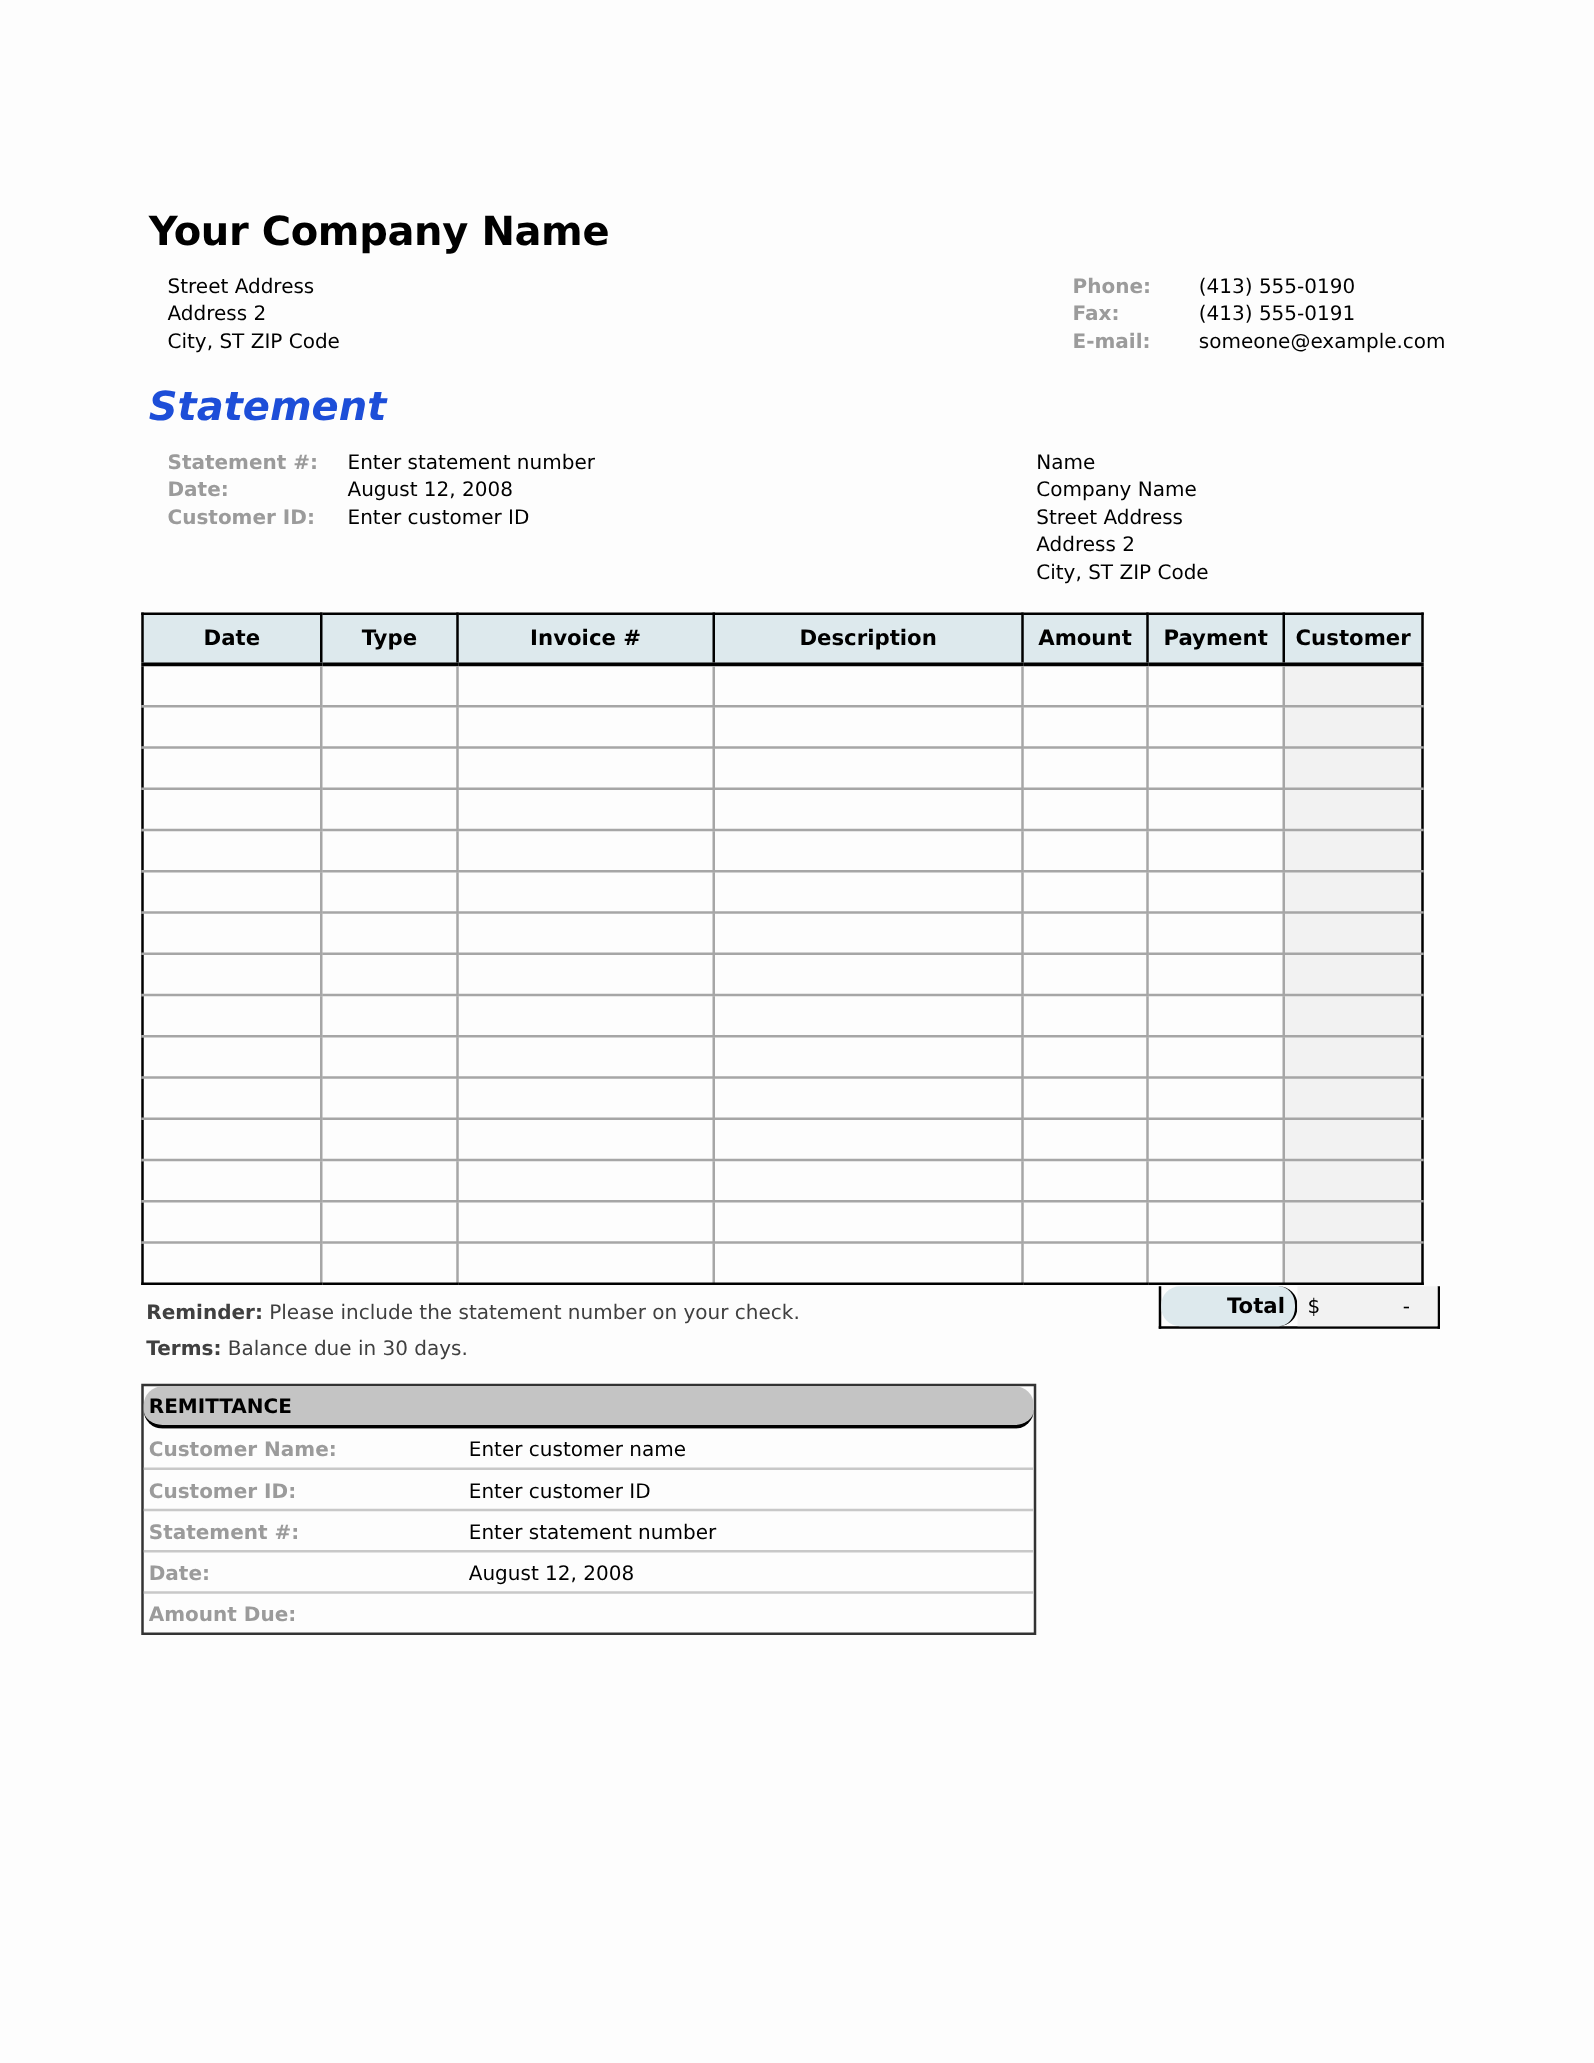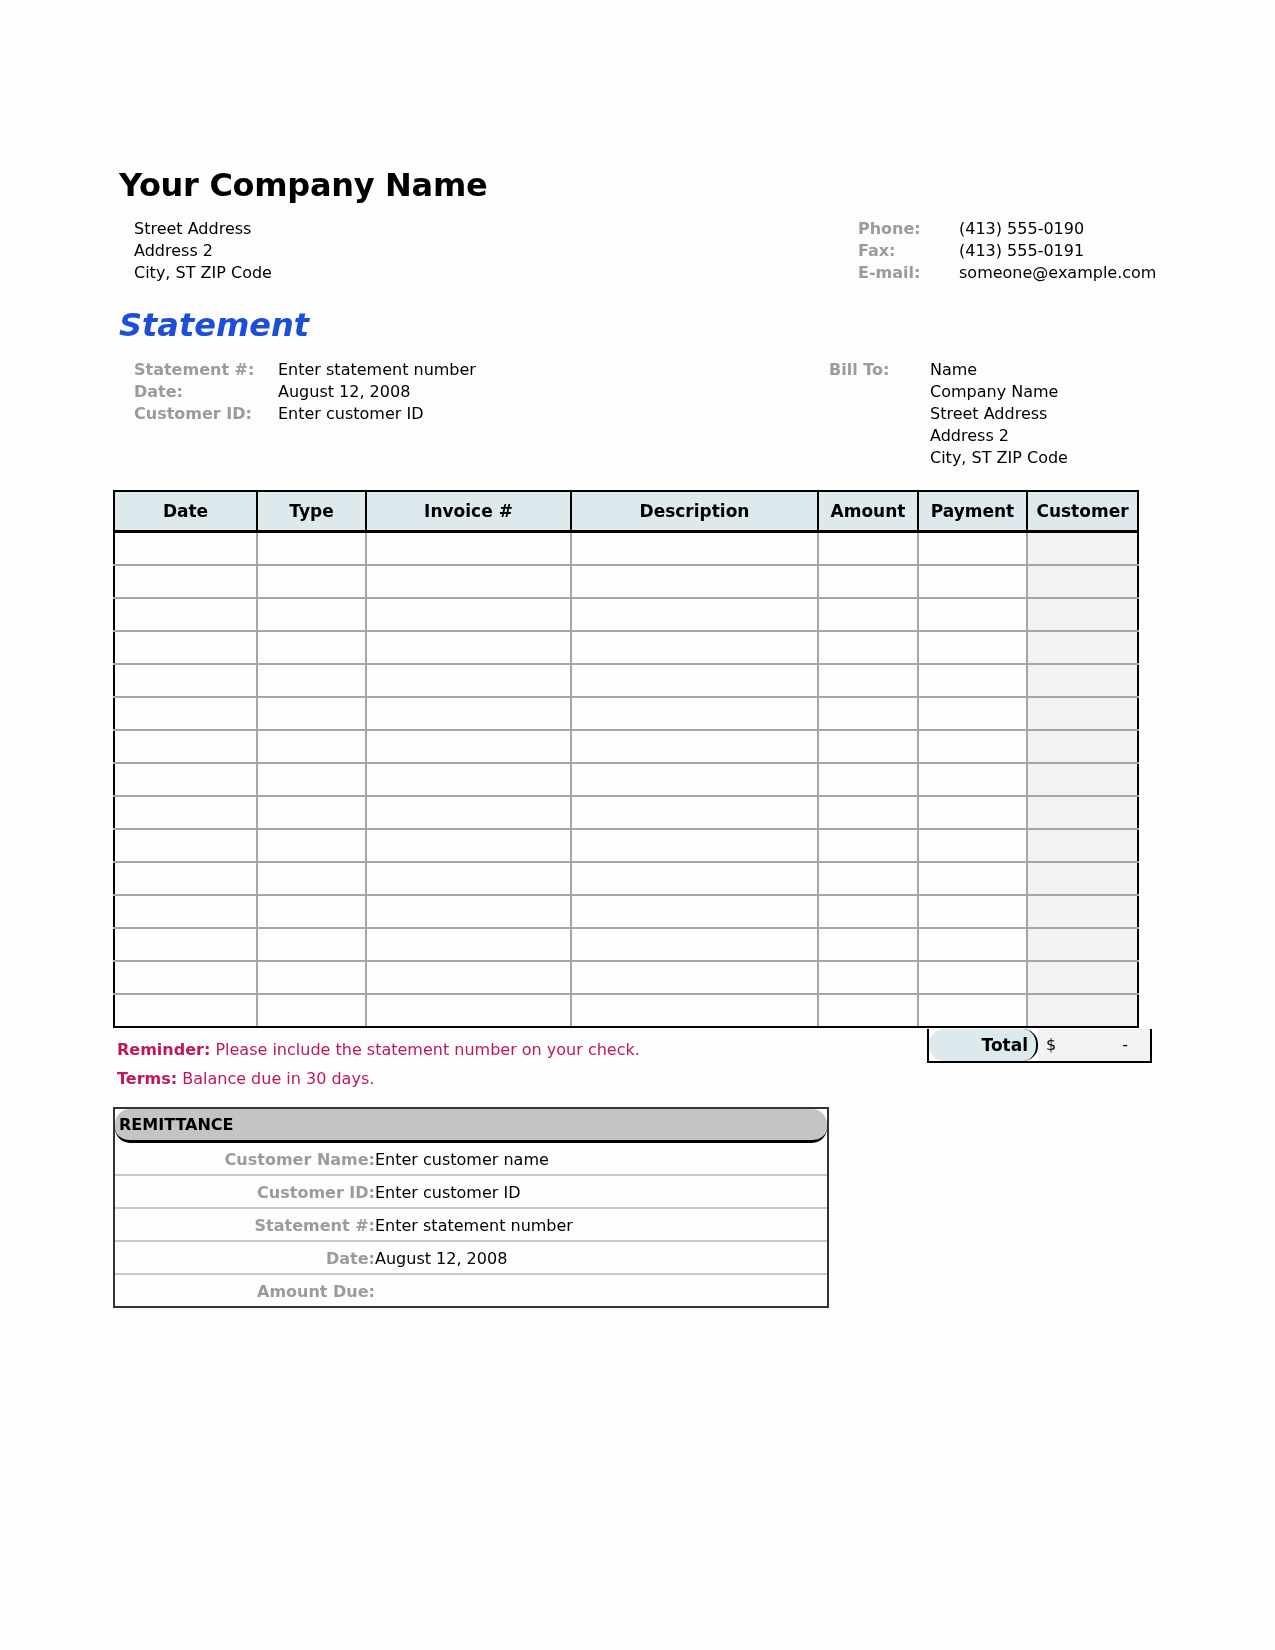--- a/index.html
+++ b/index.html
@@ -20,25 +20,25 @@
   table.grid{position:absolute;left:113px;top:490px;border-collapse:collapse;}
   table.grid th{background:#dde9ed;height:38px;font-size:17px;font-weight:bold;border:2px solid #000;border-bottom:3px solid #000;padding:0;margin-left:16px;}
   table.grid td{height:31px;border:2px solid #a6a6a6;padding:0;}
   table.grid td.bal{background:#f2f2f2;}
   table.grid tr td:first-child{border-left:2px solid #000;}
   table.grid tr td:last-child{border-right:2px solid #000;}
   table.grid tr:last-child td{border-bottom:2px solid #000;}
   .total{left:927px;top:1029px;display:flex;height:32px;border:2px solid #000;border-top:none;}
   .total .tl{width:109px;background:#dde9ed;font-weight:bold;font-size:17px;text-align:right;padding-right:8px;box-sizing:border-box;line-height:32px;border-right:2px solid #000;border-radius:15px;}
   .total .tv{width:112px;background:#f2f2f2;font-size:16px;line-height:32px;display:flex;justify-content:space-between;padding:0 22px 0 8px;box-sizing:border-box;}
-  .note{left:117px;font-size:16px;color:#be185d;}
+  .note{left:117px;font-size:16px;color:#404040;}
   .note b{font-weight:bold;}
   .remit{left:113px;top:1107px;width:712px;border:2px solid #333;}
   .remit .hdr{background:#c4c4c4;height:31px;line-height:31px;font-weight:bold;font-size:16px;padding-left:4px;border-bottom:3px solid #000;border-radius:15px;}
-  .remit .row{display:flex;height:31px;line-height:34px;font-size:16px;border-bottom:2px solid #c8c8c8;text-align:right;}
+  .remit .row{display:flex;height:31px;line-height:34px;font-size:16px;border-bottom:2px solid #c8c8c8;}
   .remit .row:last-child{border-bottom:none;}
   .remit .row .lbl{width:256px;padding-left:4px;}
 </style>
 </head>
 <body>
 
 <div class="abs company">Your Company Name</div>
 
 <div class="abs addr">
   <div>Street Address</div>
@@ -72,21 +72,20 @@
       <span class="lbl">Date:</span>
       <span>August 12, 2008</span>
     </div>
   <div class="row">
       <span class="lbl">Customer ID:</span>
       <span>Enter customer ID</span>
     </div>
 </div>
 
 <div class="abs billto">
-  <span class="lbl">Bill To:</span>
   <div>
     <div>Name</div>
     <div>Company Name</div>
     <div>Street Address</div>
     <div>Address 2</div>
     <div>City, ST  ZIP Code</div>
   </div>
 </div>
 
 <table class="grid">

